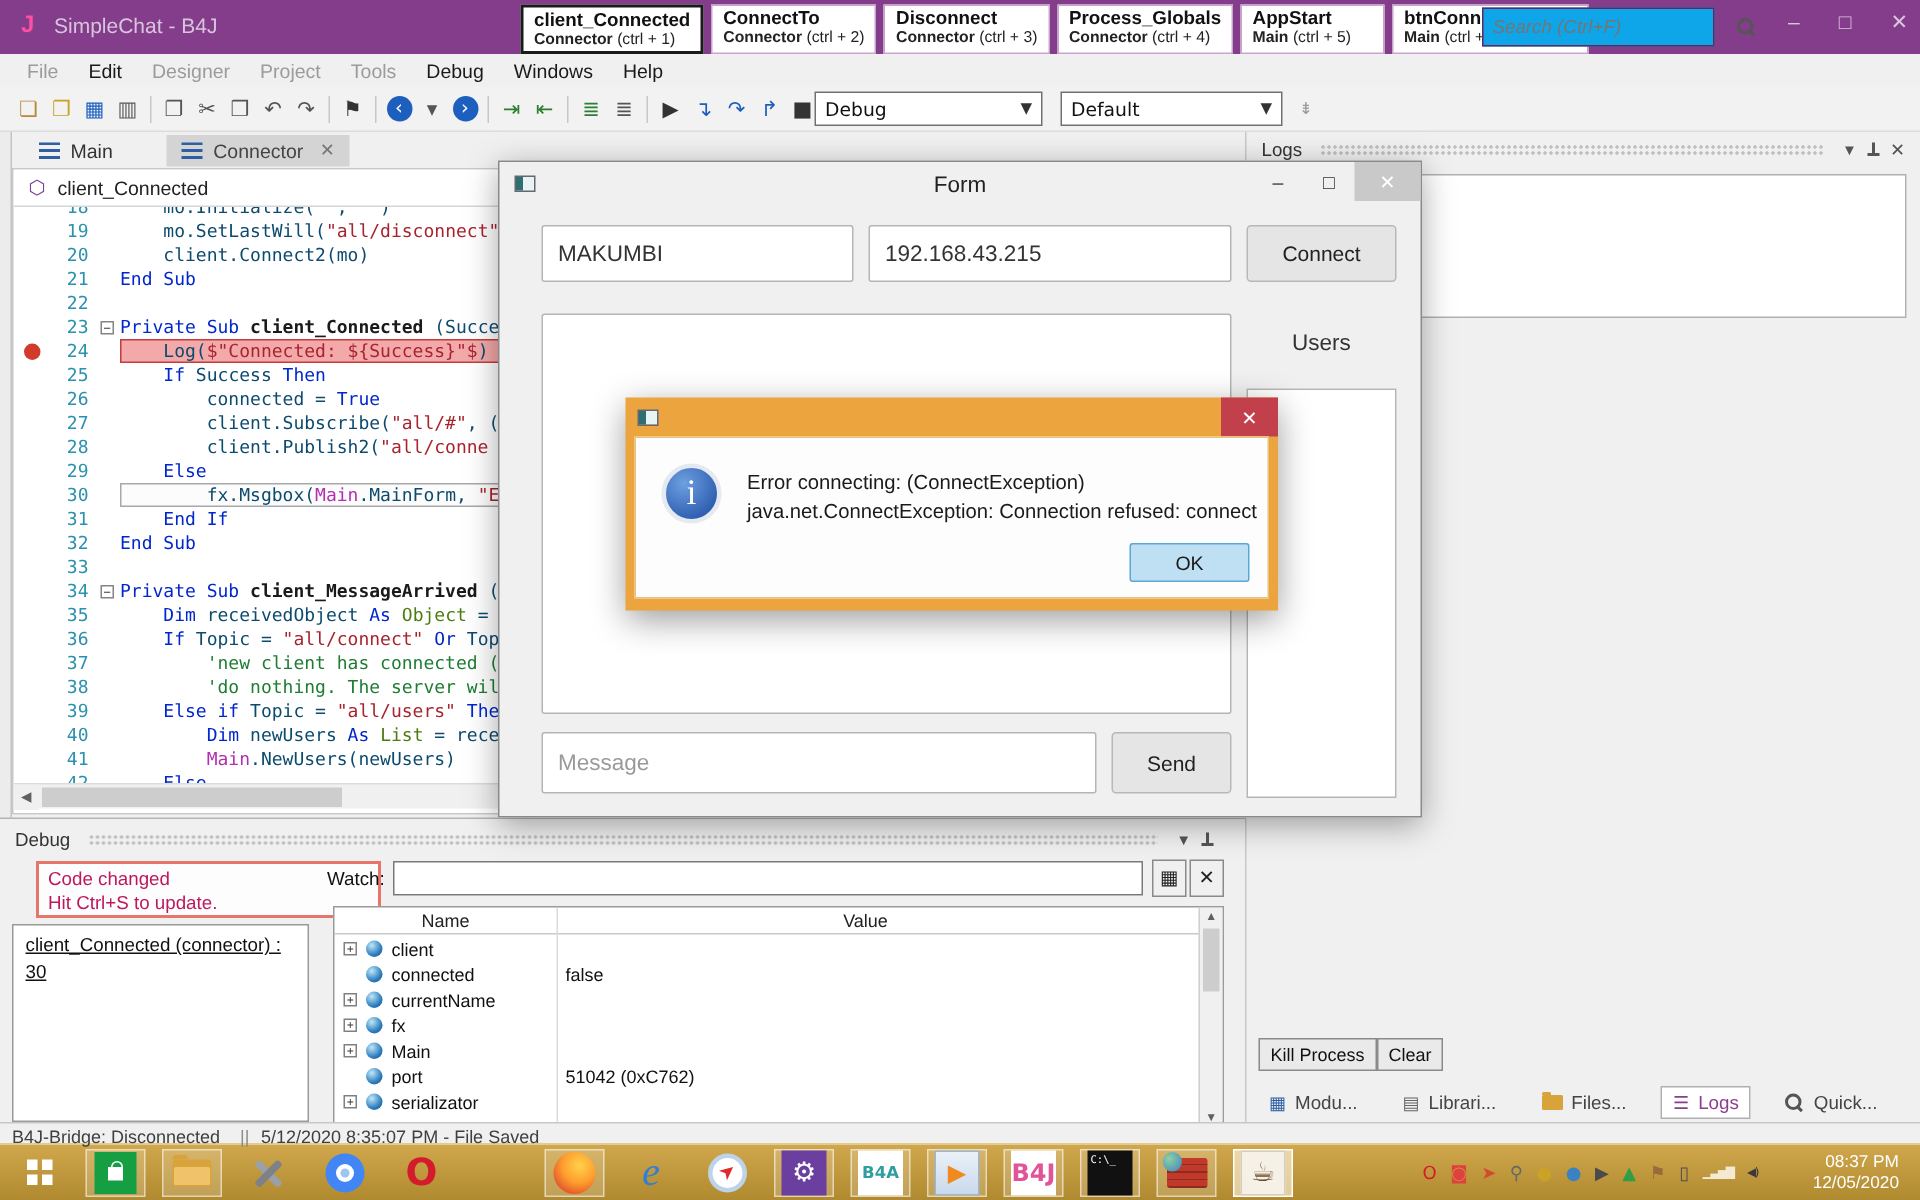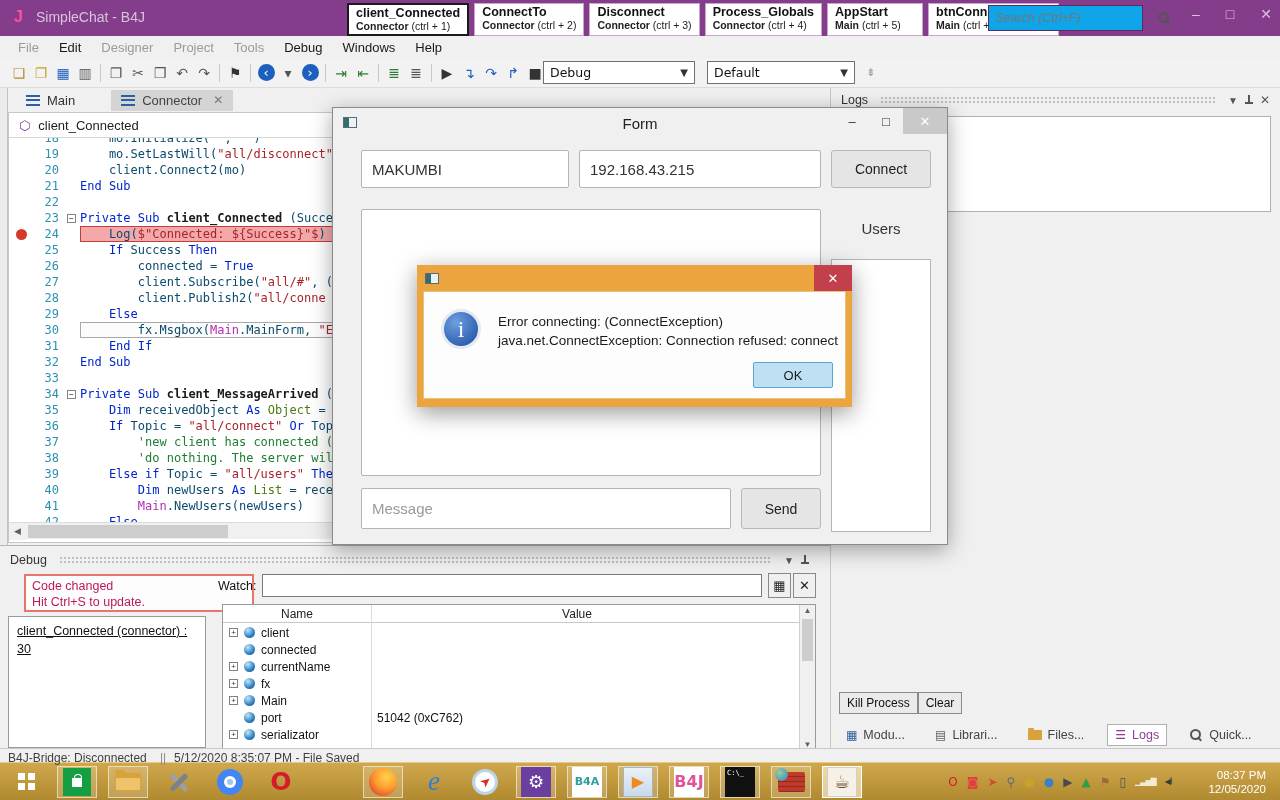--- a/index.html
+++ b/index.html
@@ -548,20 +548,21 @@
           <div class="wt-row">
             <span class="exp">+</span>
             <span class="sphere"></span>
             <span class="wt-name">client</span>
             <span class="wt-value"></span>
           </div>
           <div class="wt-row">
             <span class="exp none"></span>
             <span class="sphere"></span>
             <span class="wt-name">connected</span>
+            <span class="wt-value">false</span>
           </div>
           <div class="wt-row">
             <span class="exp">+</span>
             <span class="sphere"></span>
             <span class="wt-name">currentName</span>
             <span class="wt-value"></span>
           </div>
           <div class="wt-row">
             <span class="exp">+</span>
             <span class="sphere"></span>

